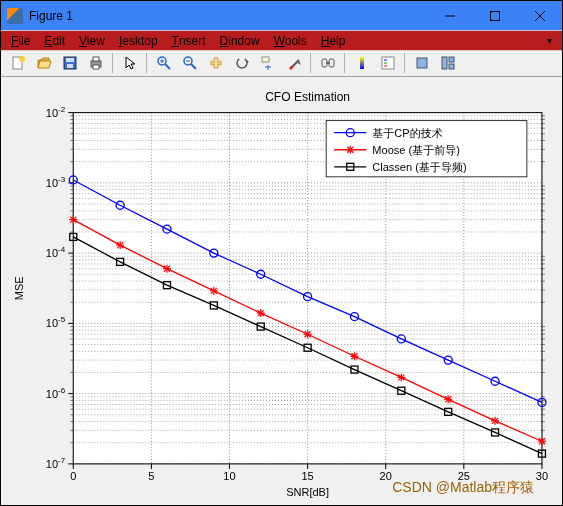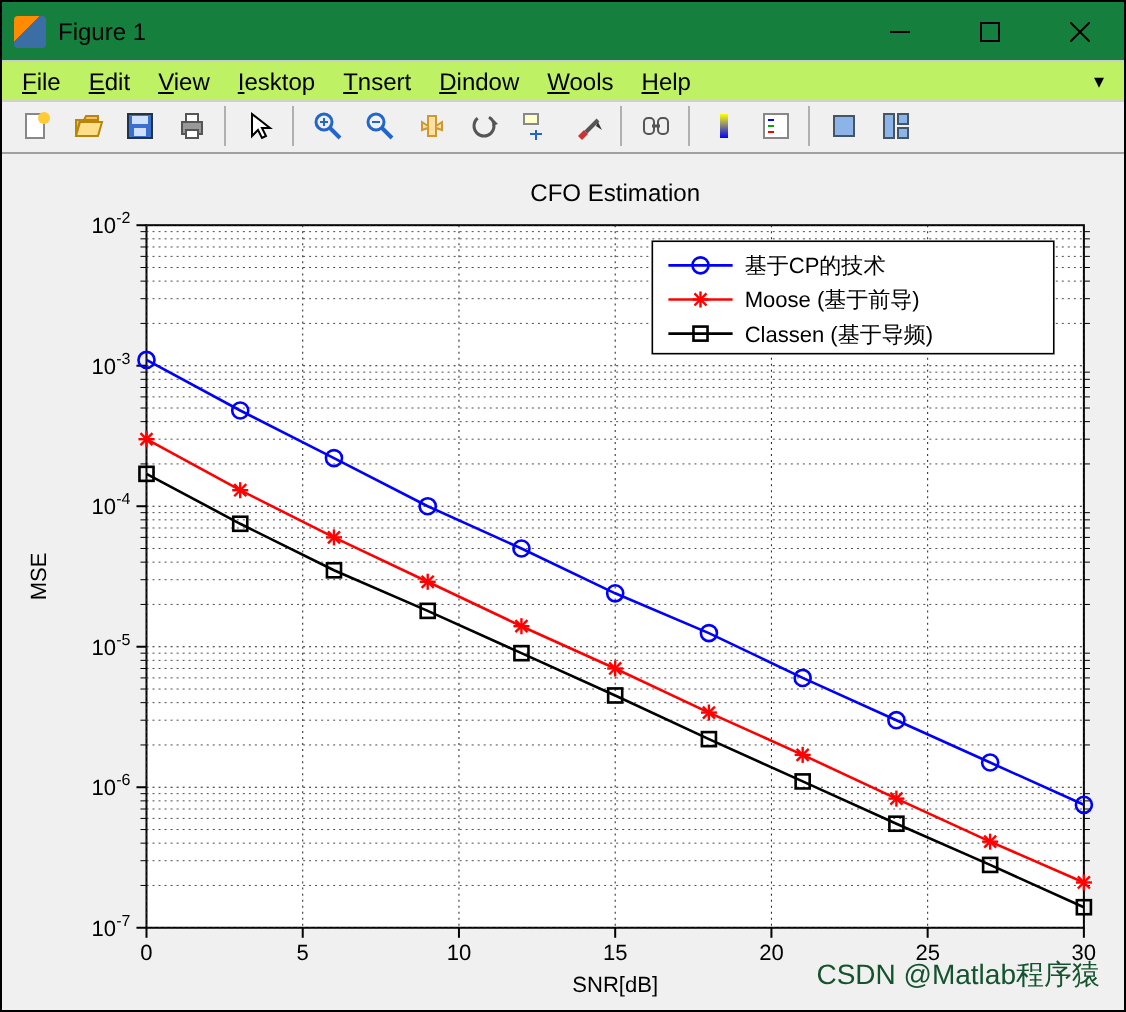--- a/index.html
+++ b/index.html
@@ -1,30 +1,30 @@
 <!DOCTYPE html>
 <html><head>
 <meta charset="utf-8">
 <style>
 body{margin:0;font-family:"Microsoft YaHei","Segoe UI",Arial,sans-serif;font-size:12px;background:#fff;overflow:hidden}
 .window{width:563px;height:506px;border:1px solid #000;box-sizing:border-box;display:flex;flex-direction:column;background:#f0f0f0}
-.titlebar{height:30px;background:#15803d;display:flex;align-items:center;border-bottom:1px solid #ccc}
+.titlebar{height:30px;background:#3b82f6;display:flex;align-items:center;border-bottom:1px solid #ccc}
 .titlebar .icon{width:16px;height:16px;margin:0 6px;background:linear-gradient(135deg,#ff8c00 40%,#3a6ea5 40%);border-radius:2px}
 .titlebar .title{flex:1;font-size:12px;color:#000}
 .titlebar .btn{width:45px;height:29px;display:flex;align-items:center;justify-content:center;color:#000}
-.menubar{height:22px;background:#bef264;display:flex;align-items:center;padding:0 4px;gap:2px;border-bottom:1px solid #d0d0d0}
+.menubar{height:22px;background:#b91c1c;display:flex;align-items:center;padding:0 4px;gap:2px;border-bottom:1px solid #d0d0d0}
 .menubar .mi{padding:2px 6px;cursor:default}
 .menubar .mi u{text-decoration:underline}
 .menubar .arrow{margin-left:auto;padding:0 6px;font-size:10px}
 .toolbar{height:28px;background:#f0f0f0;display:flex;align-items:center;padding:0 4px;gap:1px;border-bottom:1px solid #a0a0a0}
 .tbtn{width:23px;height:22px;display:flex;align-items:center;justify-content:center;border:1px solid transparent;border-radius:2px}
 .tsep{width:1px;height:20px;background:#b0b0b0;margin:0 3px}
 .plotarea{flex:1;background:#f0f0f0;position:relative;padding:4px}
 svg.chart{width:100%;height:100%;background:#f0f0f0}
-.watermark{position:absolute;right:12px;bottom:8px;color:#14532d;font-size:14px;pointer-events:none}
+.watermark{position:absolute;right:28px;bottom:8px;color:#a16207;font-size:14px;pointer-events:none}
 </style>
 </head>
 <body>
 
 <div class="window">
 
   <div class="titlebar">
     <div class="icon"></div>
     <div class="title">Figure 1</div>
     <div class="btn">

